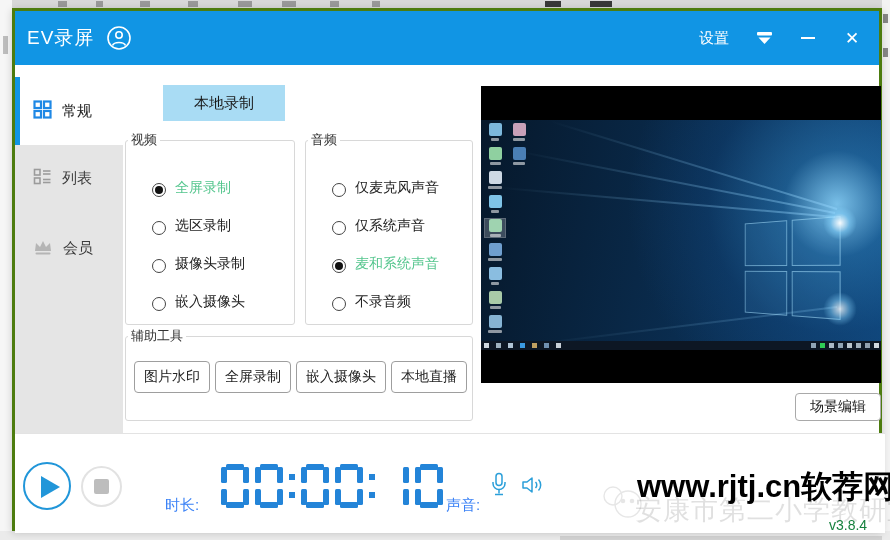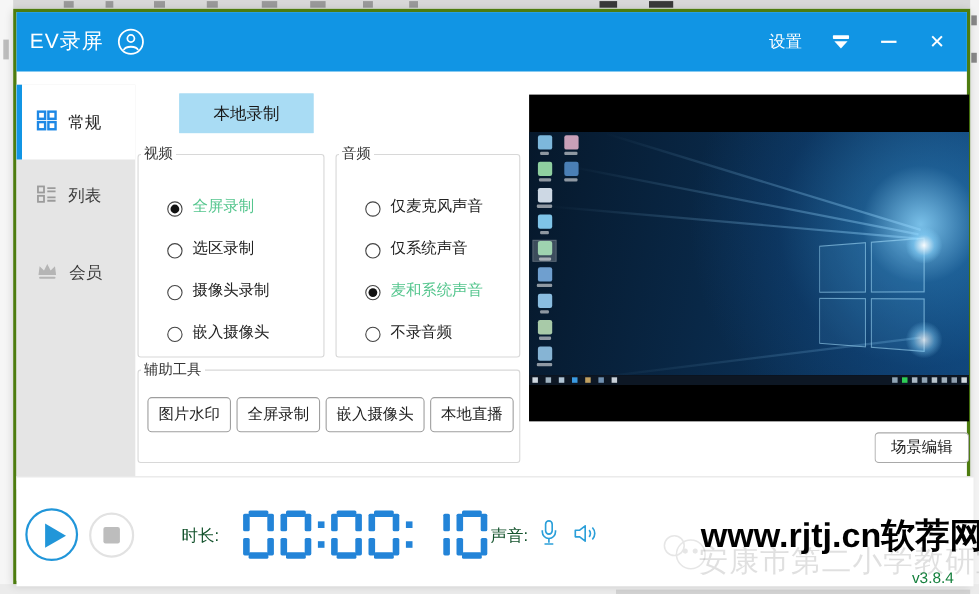--- a/index.html
+++ b/index.html
@@ -92,21 +92,21 @@
 
   
   .bottombar { left:0; top:422px; width:870px; height:100px; background:#fff; border-top:1px solid #e3e3e3; }
   .playbtn { position:absolute; left:8px; top:28px; width:48px; height:48px; border-radius:50%;
     border:2px solid #2196d9; background:#fff; }
   .playbtn .tri { position:absolute; left:16px; top:12px; width:0; height:0;
     border-left:19px solid #2196d9; border-top:11px solid transparent; border-bottom:11px solid transparent; }
   .stopbtn { position:absolute; left:66px; top:32px; width:41px; height:41px; border-radius:50%;
     border:2px solid #e2e2e2; background:#fff; }
   .stopbtn .sq { position:absolute; left:11px; top:11px; width:15px; height:15px; background:#bdbdbd; border-radius:2px; }
-  .ctl-label { position:absolute; font-size:15px; color:#14532d; top:44px; }
+  .ctl-label { position:absolute; font-size:15px; color:#3b82f6; top:62px; }
   .lbl-dur { left:150px; } .lbl-snd { left:431px; }
   .timer { position:absolute; left:203px; top:30px; display:flex; align-items:center; }
   .sdigit { position:relative; width:28px; height:44px; margin:0 3px; }
   .seg { position:absolute; display:block; background:#2384d8; border-radius:1.5px; }
   .seg-a { left:5px; top:0; width:18px; height:6px; }
   .seg-d { left:5px; bottom:0; width:18px; height:6px; }
   .seg-f { left:0; top:3px; width:6px; height:16px; }
   .seg-b { right:0; top:3px; width:6px; height:16px; }
   .seg-e { left:0; bottom:3px; width:6px; height:16px; }
   .seg-c { right:0; bottom:3px; width:6px; height:16px; }

